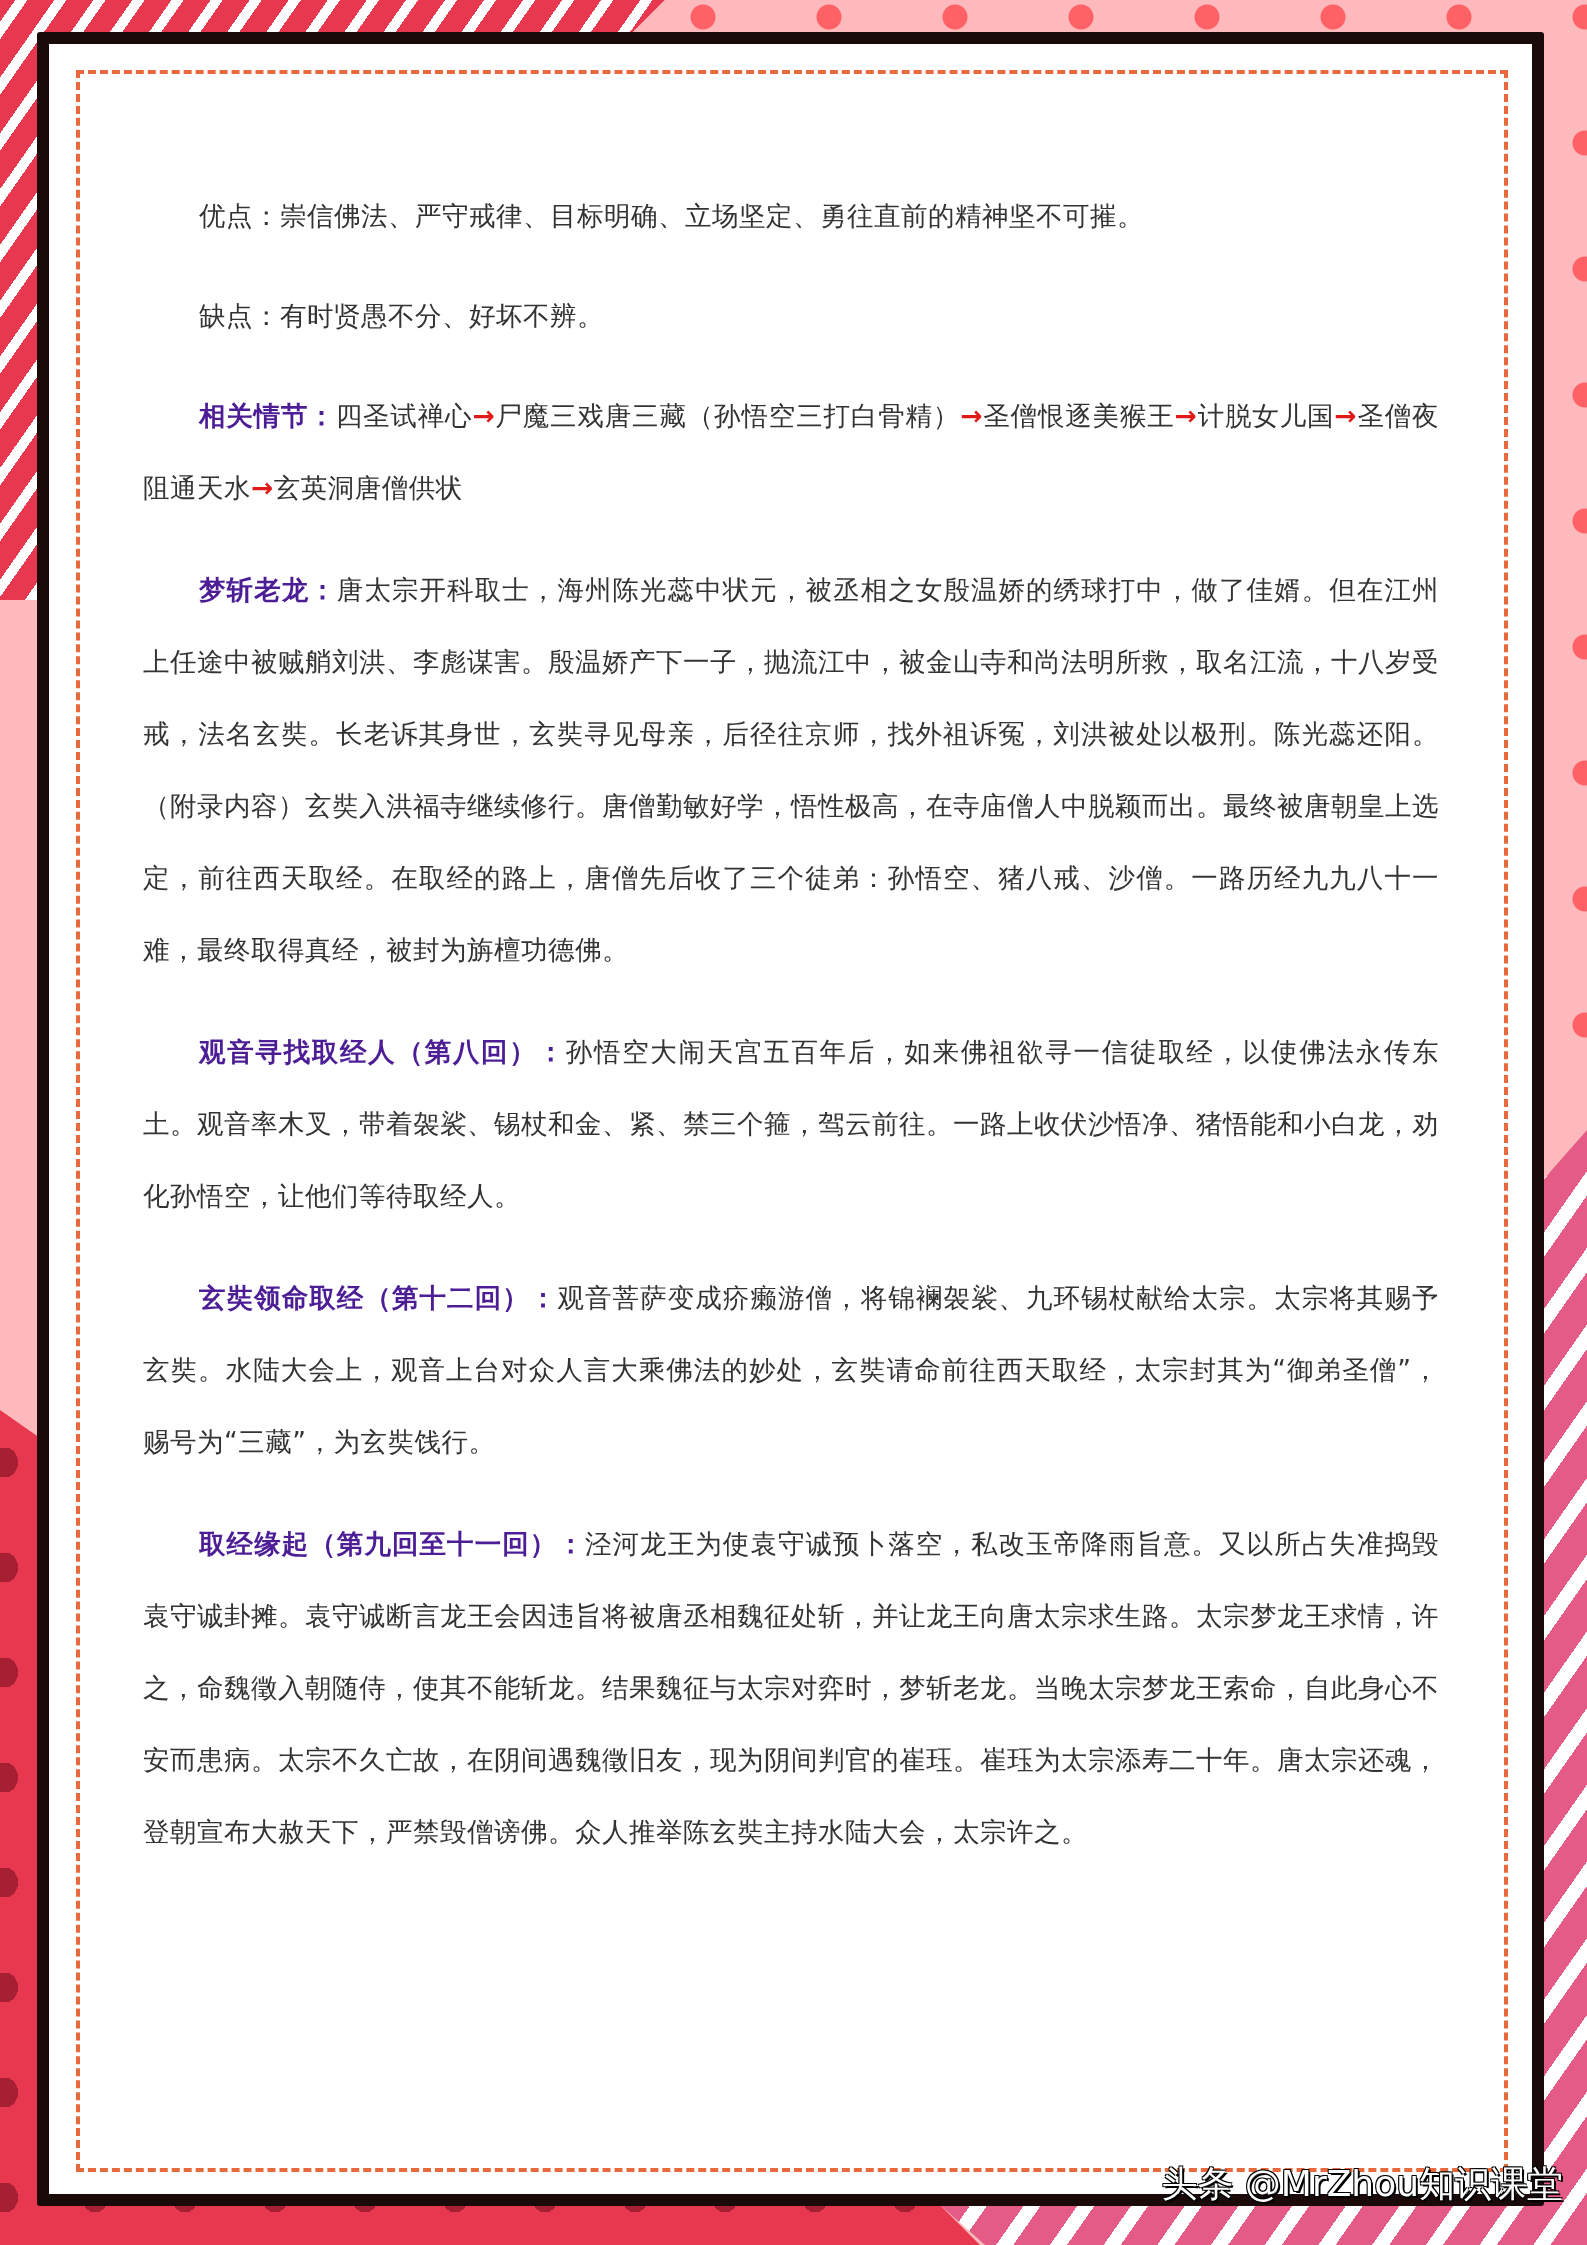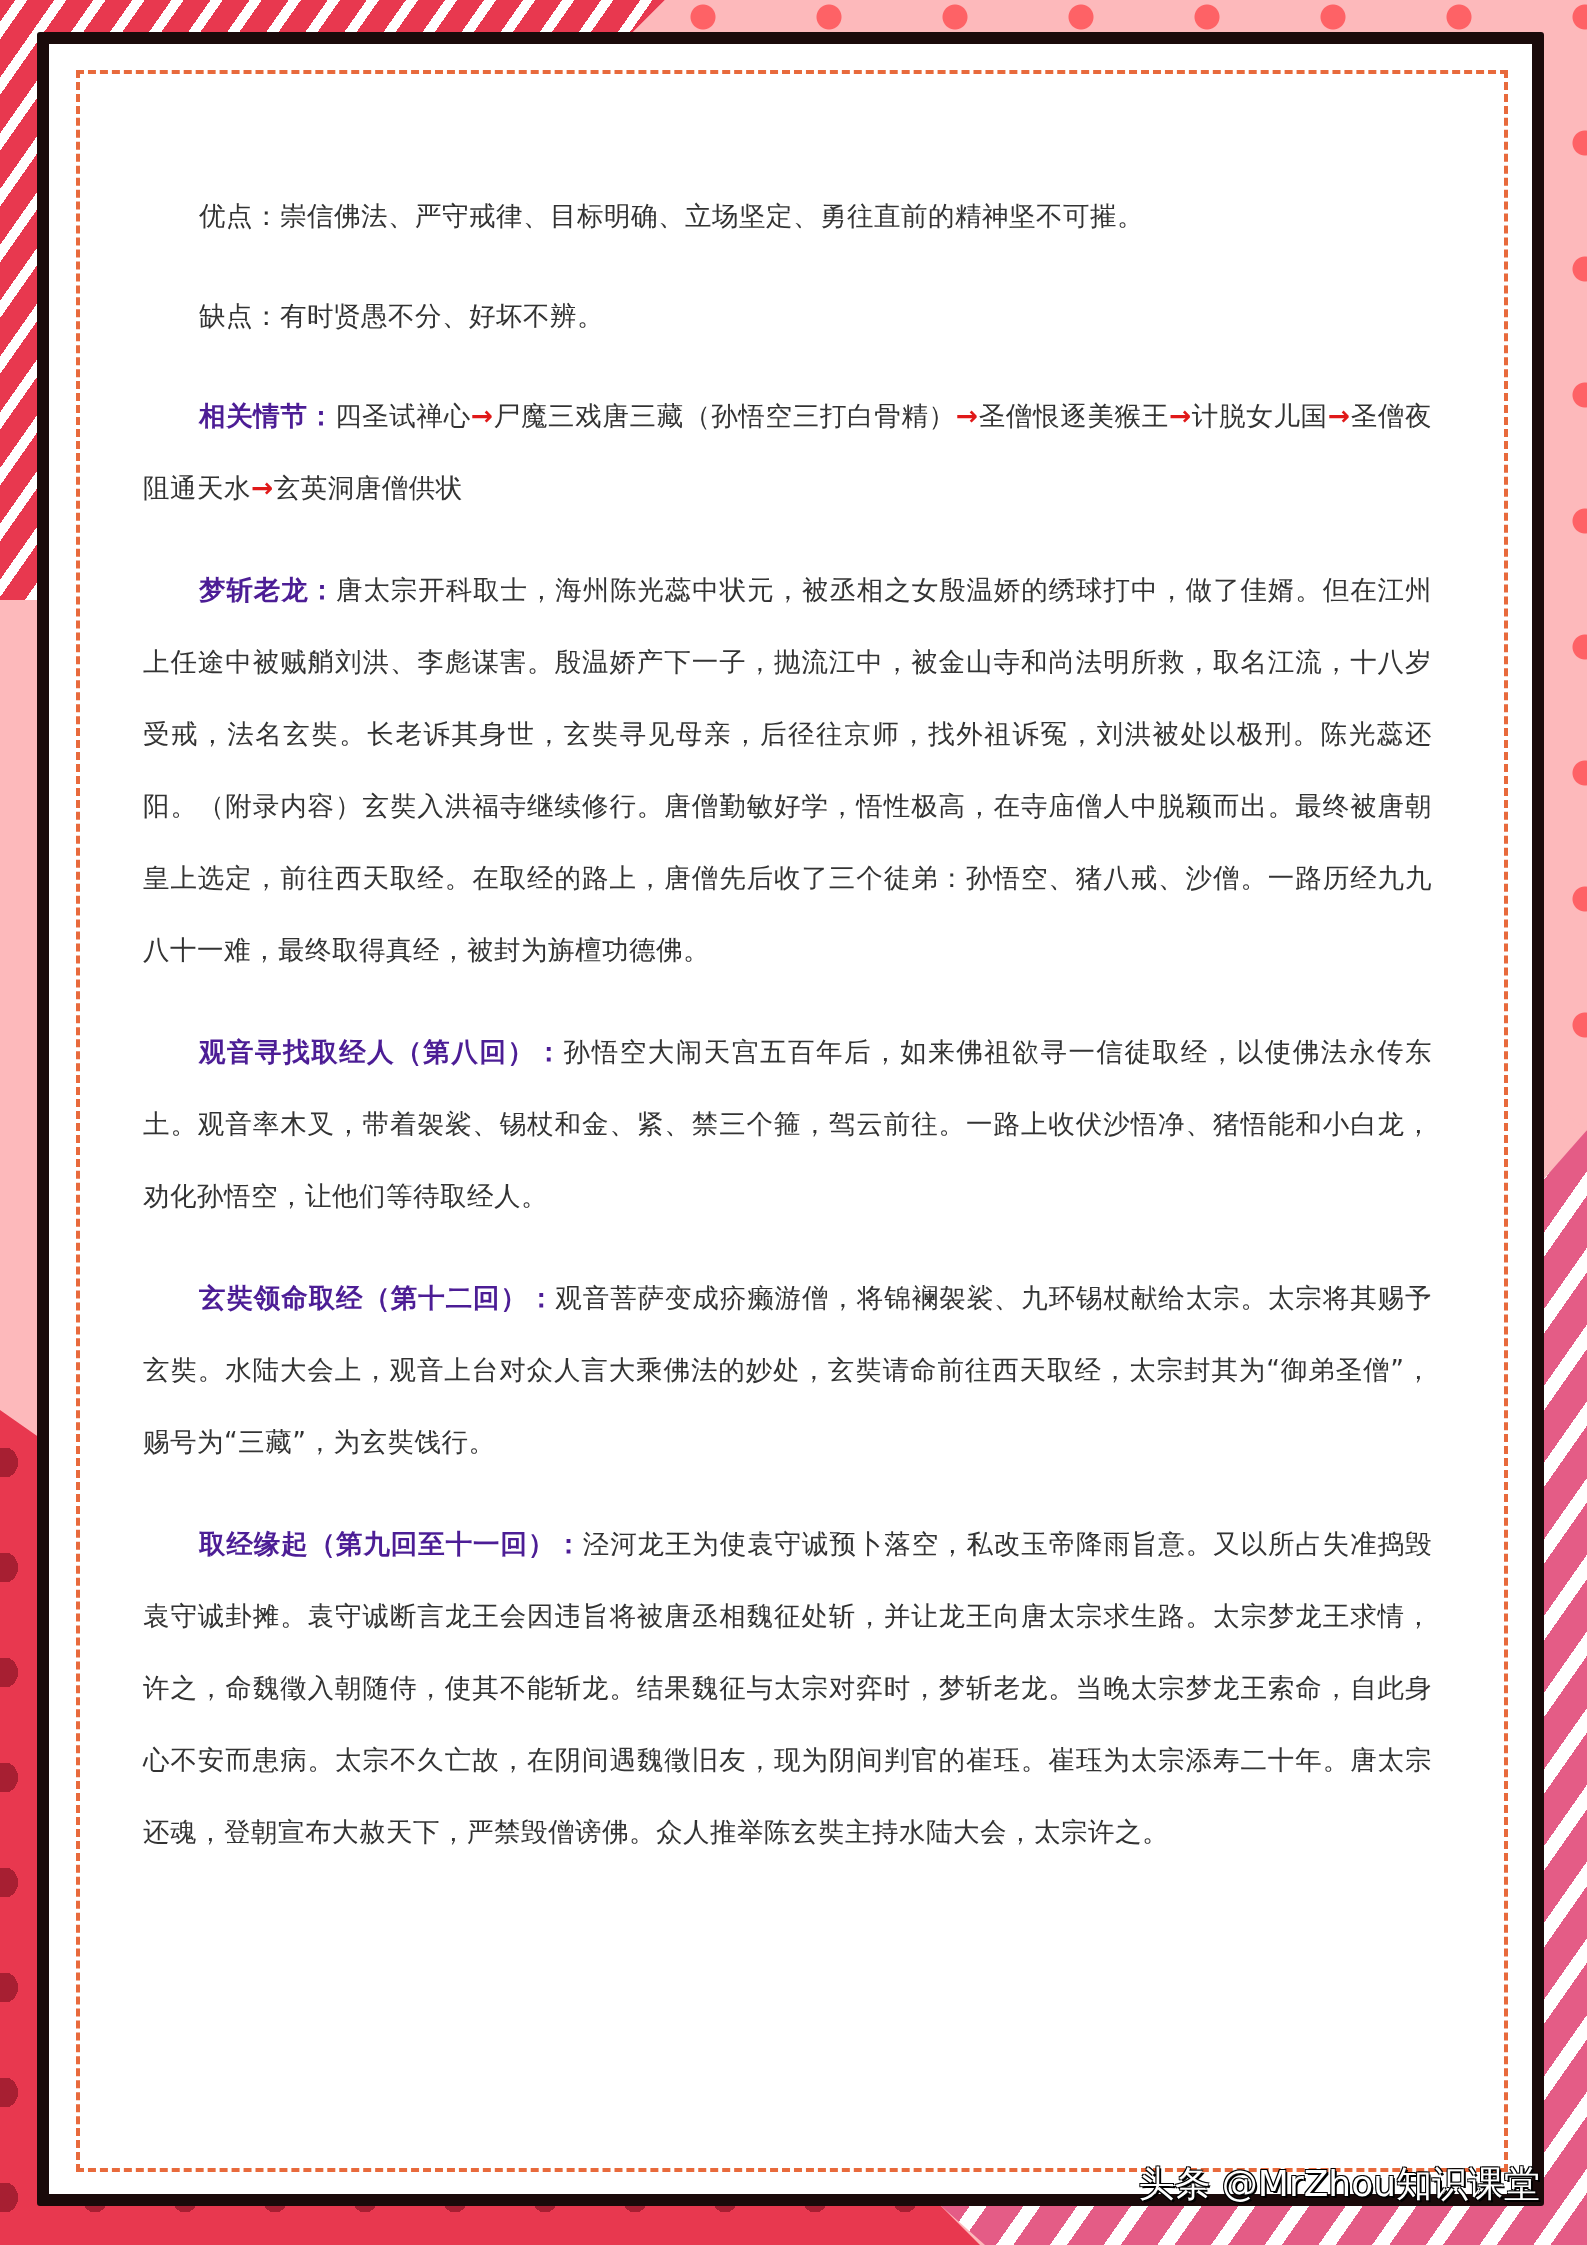--- a/index.html
+++ b/index.html
@@ -34,26 +34,26 @@
       box-sizing: border-box;
     }
     .dash-frame {
       position: absolute; left: 76px; top: 70px; width: 1432px; height: 2102px;
       border: 4px dashed #e86a3c; box-sizing: border-box;
     }
     .content {
       position: absolute; left: 143px; top: 180px; width: 1300px;
       color: #333333; font-size: 26.5px; line-height: 72px;
     }
-    .para { margin: 0 11px 30px 0; text-indent: 56px; text-align: justify; letter-spacing: 0.5px; }
+    .para { margin: 0 4px 30px 0; text-indent: 56px; text-align: justify; letter-spacing: 0.5px; }
     .para b { font-weight: bold; color: #4c1d95; }
     .arrow { color: #e01919; font-weight: bold; }
     .p-short { margin-bottom: 28px; }
     .watermark {
-      position: absolute; right: 47px; top: 2160px;
+      position: absolute; right: 24px; top: 2160px;
       font-size: 36px; color: #ffffff; font-weight: normal;
       text-shadow: 2px 2px 0 #000, -1px -1px 0 #000, 1px -1px 0 #000, -1px 1px 0 #000;
       letter-spacing: 0px;
     }
   </style>
 </head>
 <body>
 
 <div class="bg-layer stripes-red" style="left:0; top:0; width:700px; height:640px; clip-path: polygon(0 0, 665px 0, 620px 45px, 48px 45px, 48px 605px, 0 640px);"></div>
 <div class="bg-layer dots-light" style="left:620px; top:0; width:967px; height:1130px; clip-path: polygon(45px 0, 967px 0, 967px 1130px, 930px 1100px, 930px 45px, 0 45px);"></div>

